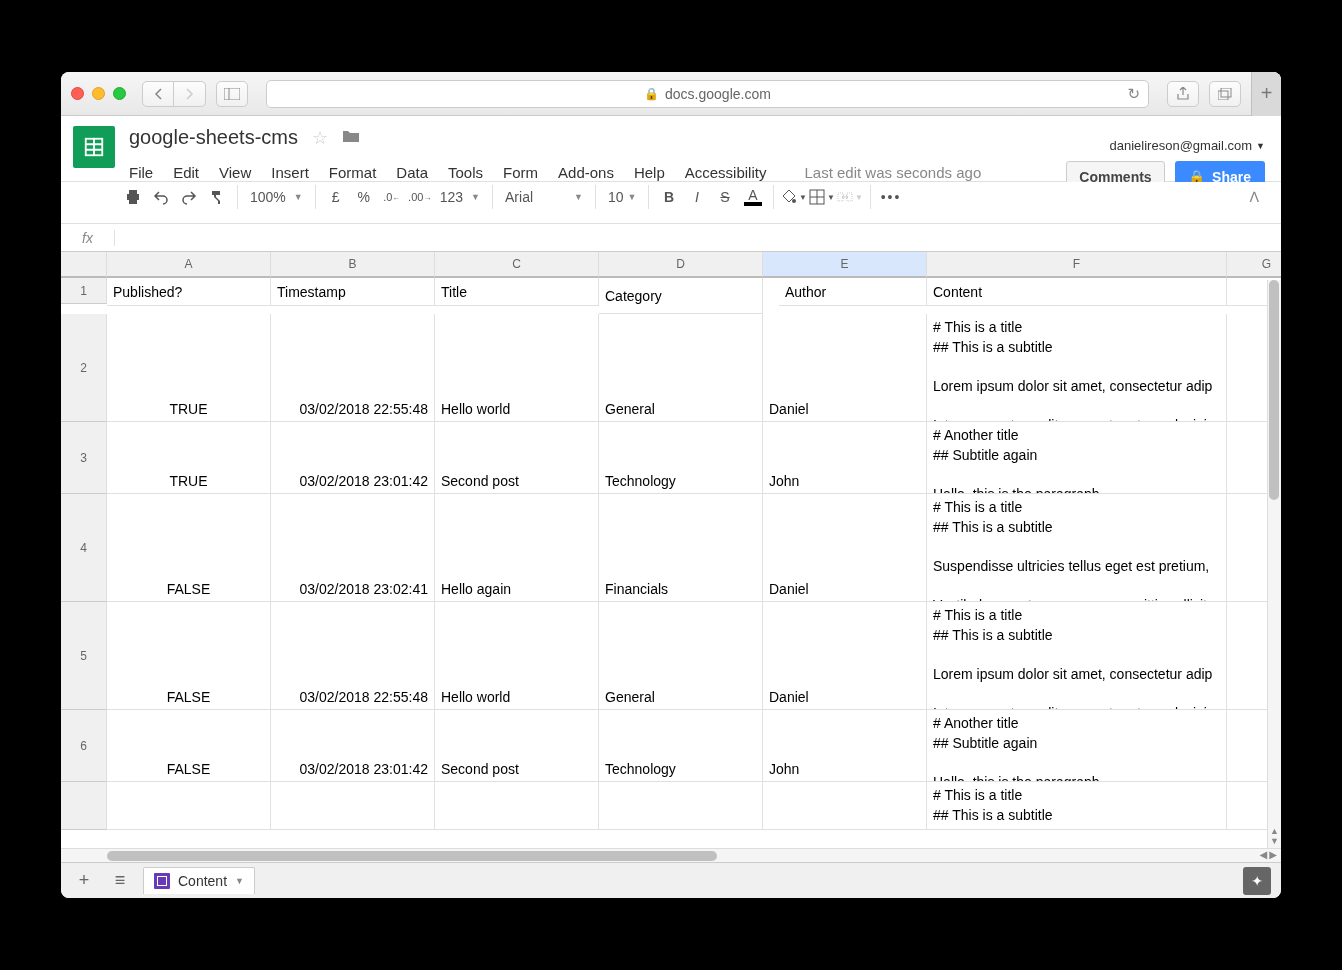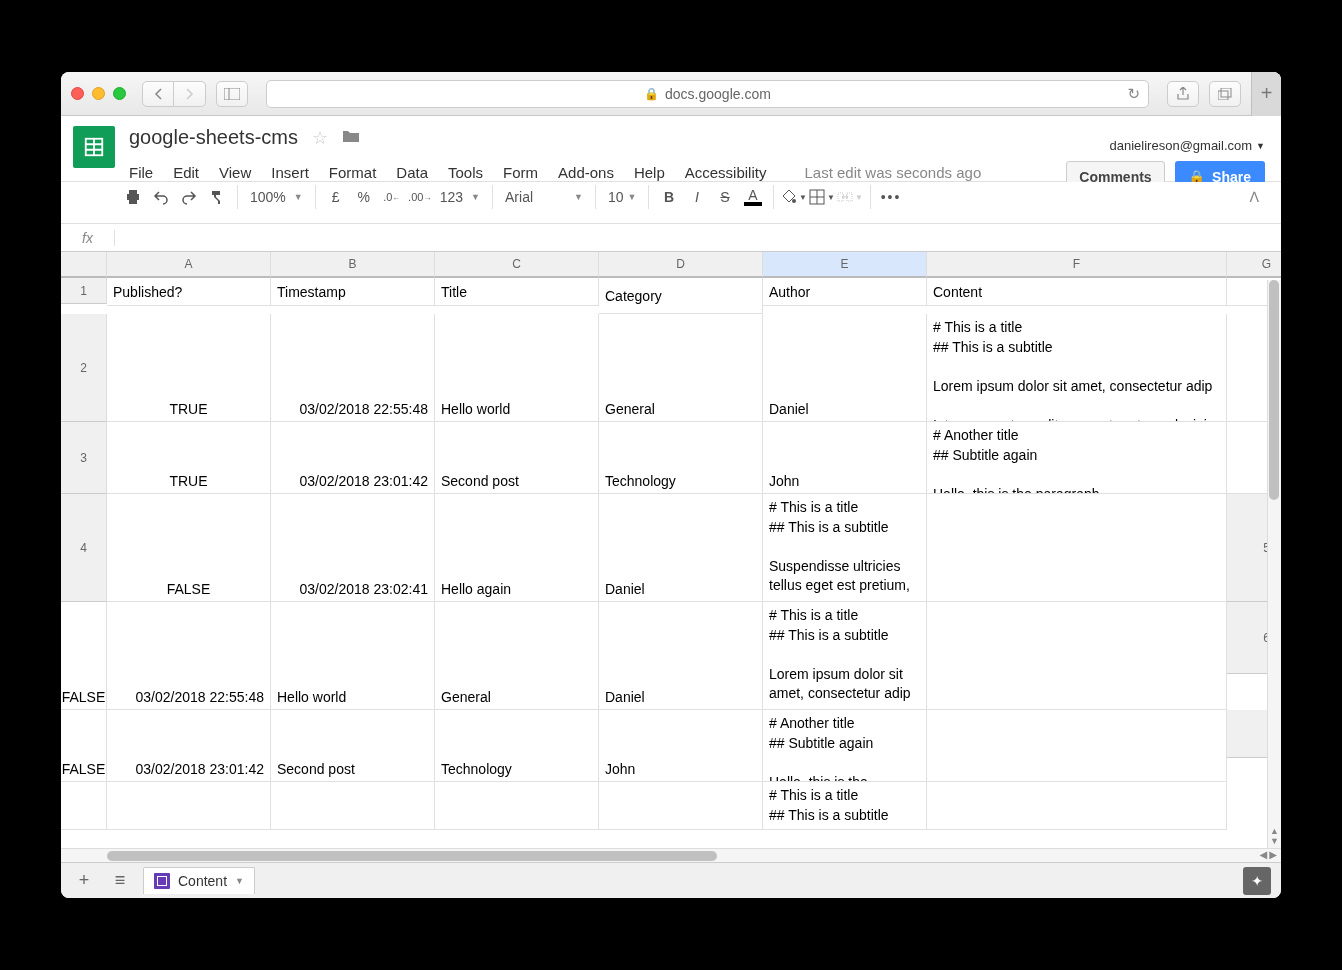--- a/index.html
+++ b/index.html
@@ -398,21 +398,21 @@
         <div class="col-head">C</div>
         <div class="col-head">D</div>
         <div class="col-head selected">E</div>
         <div class="col-head">F</div>
         <div class="col-head">G</div>
         <div class="row-head">1</div>
         <div class="cell header-cell row-norm" style="height: 28px;">Published?</div>
         <div class="cell header-cell row-norm" style="height: 28px;">Timestamp</div>
         <div class="cell header-cell row-norm" style="height: 28px;">Title</div>
         <div class="cell header-cell row-norm" style="height: 36px;">Category</div>
-        <div class="cell header-cell row-norm" style="height: 28px;">Author</div>
+        <div class="cell header-cell row-norm" style="height: 28px; margin-left: 16px;">Author</div>
         <div class="cell header-cell row-norm" style="height: 28px;">Content</div>
         <div class="cell header-cell row-norm" style="height: 28px;"></div>
         <div class="row-head" style="height: 108px;">2</div>
         <div class="cell center" style="height: 108px;">TRUE</div>
         <div class="cell right" style="height: 108px;">03/02/2018 22:55:48</div>
         <div class="cell " style="height: 108px;">Hello world</div>
         <div class="cell " style="height: 108px;">General</div>
         <div class="cell " style="height: 108px;">Daniel</div>
         <div class="cell content-cell" style="height: 108px;"># This is a title
 ## This is a subtitle
@@ -429,20 +429,21 @@
         <div class="cell " style="height: 72px;">John</div>
         <div class="cell content-cell" style="height: 72px;"># Another title
 ## Subtitle again
 
 Hello, this is the paragraph.</div>
         <div class="cell " style="height: 72px;"></div>
         <div class="row-head" style="height: 108px;">4</div>
         <div class="cell center" style="height: 108px;">FALSE</div>
         <div class="cell right" style="height: 108px;">03/02/2018 23:02:41</div>
         <div class="cell " style="height: 108px;">Hello again</div>
+        <div class="cell " style="height: 108px;">Financials</div>
         <div class="cell " style="height: 108px;">Daniel</div>
         <div class="cell content-cell" style="height: 108px;"># This is a title
 ## This is a subtitle
 
 Suspendisse ultricies tellus eget est pretium,
 
 Vestibulum auctor neque a ex sagittis sollicitu</div>
         <div class="cell " style="height: 108px;"></div>
         <div class="row-head" style="height: 108px;">5</div>
         <div class="cell center" style="height: 108px;">FALSE</div>

